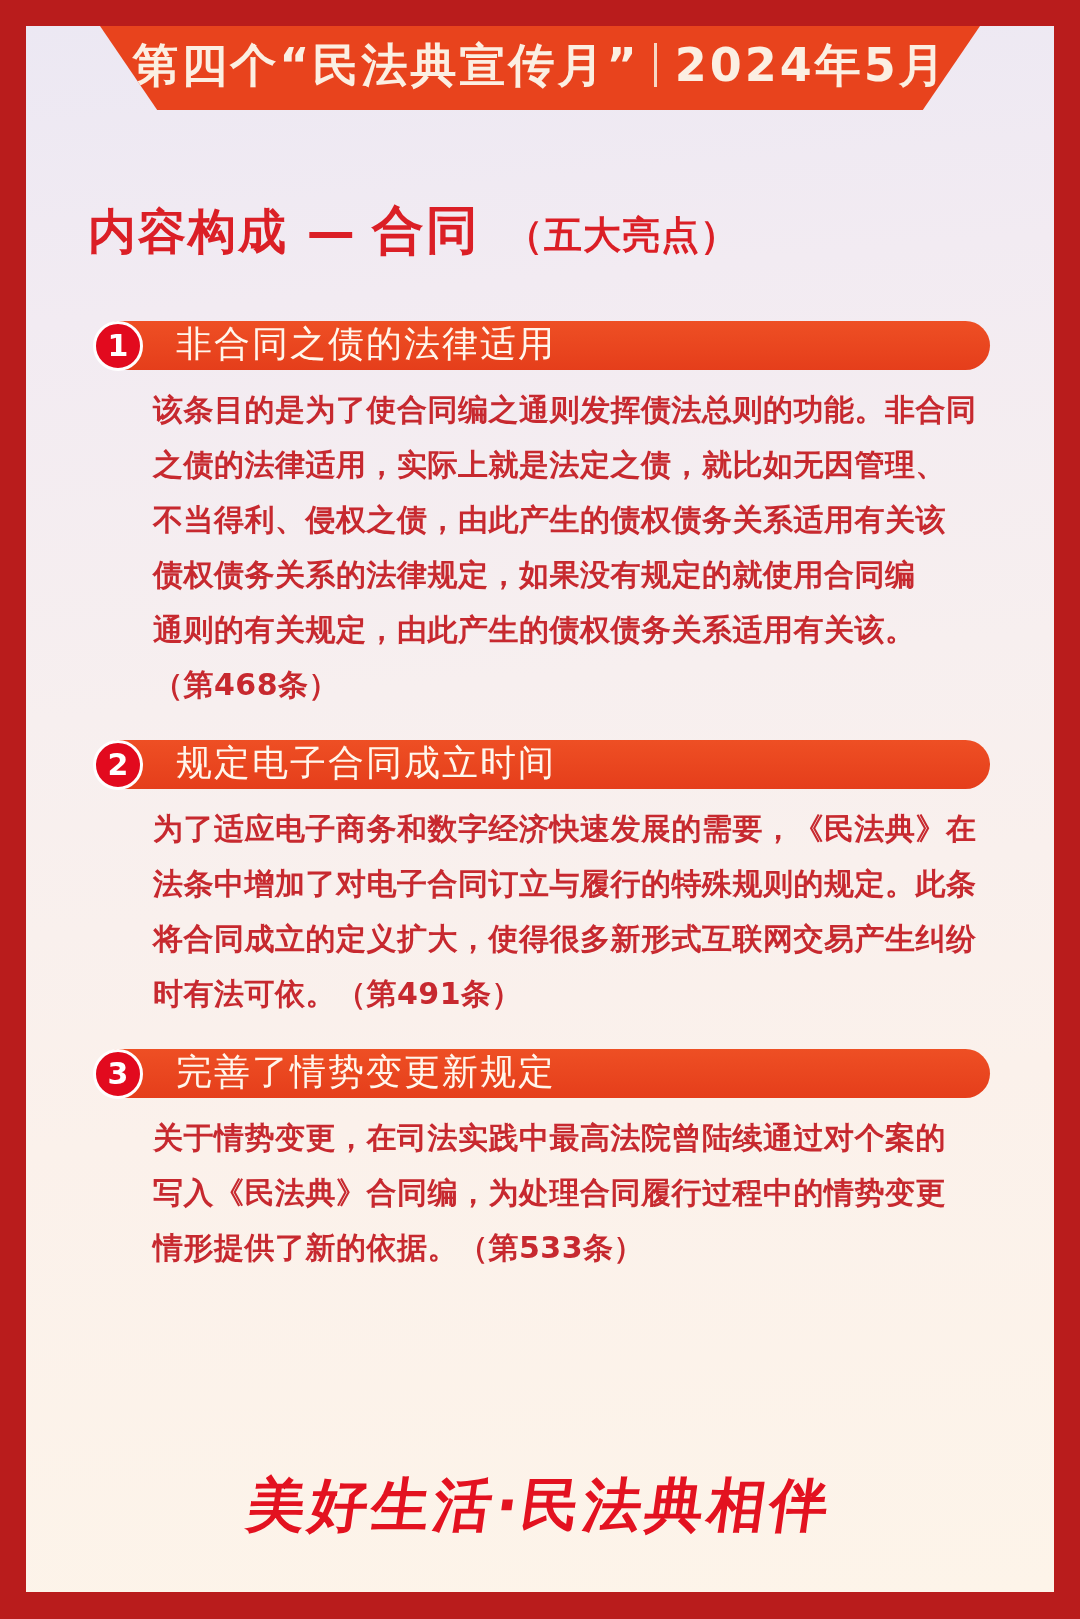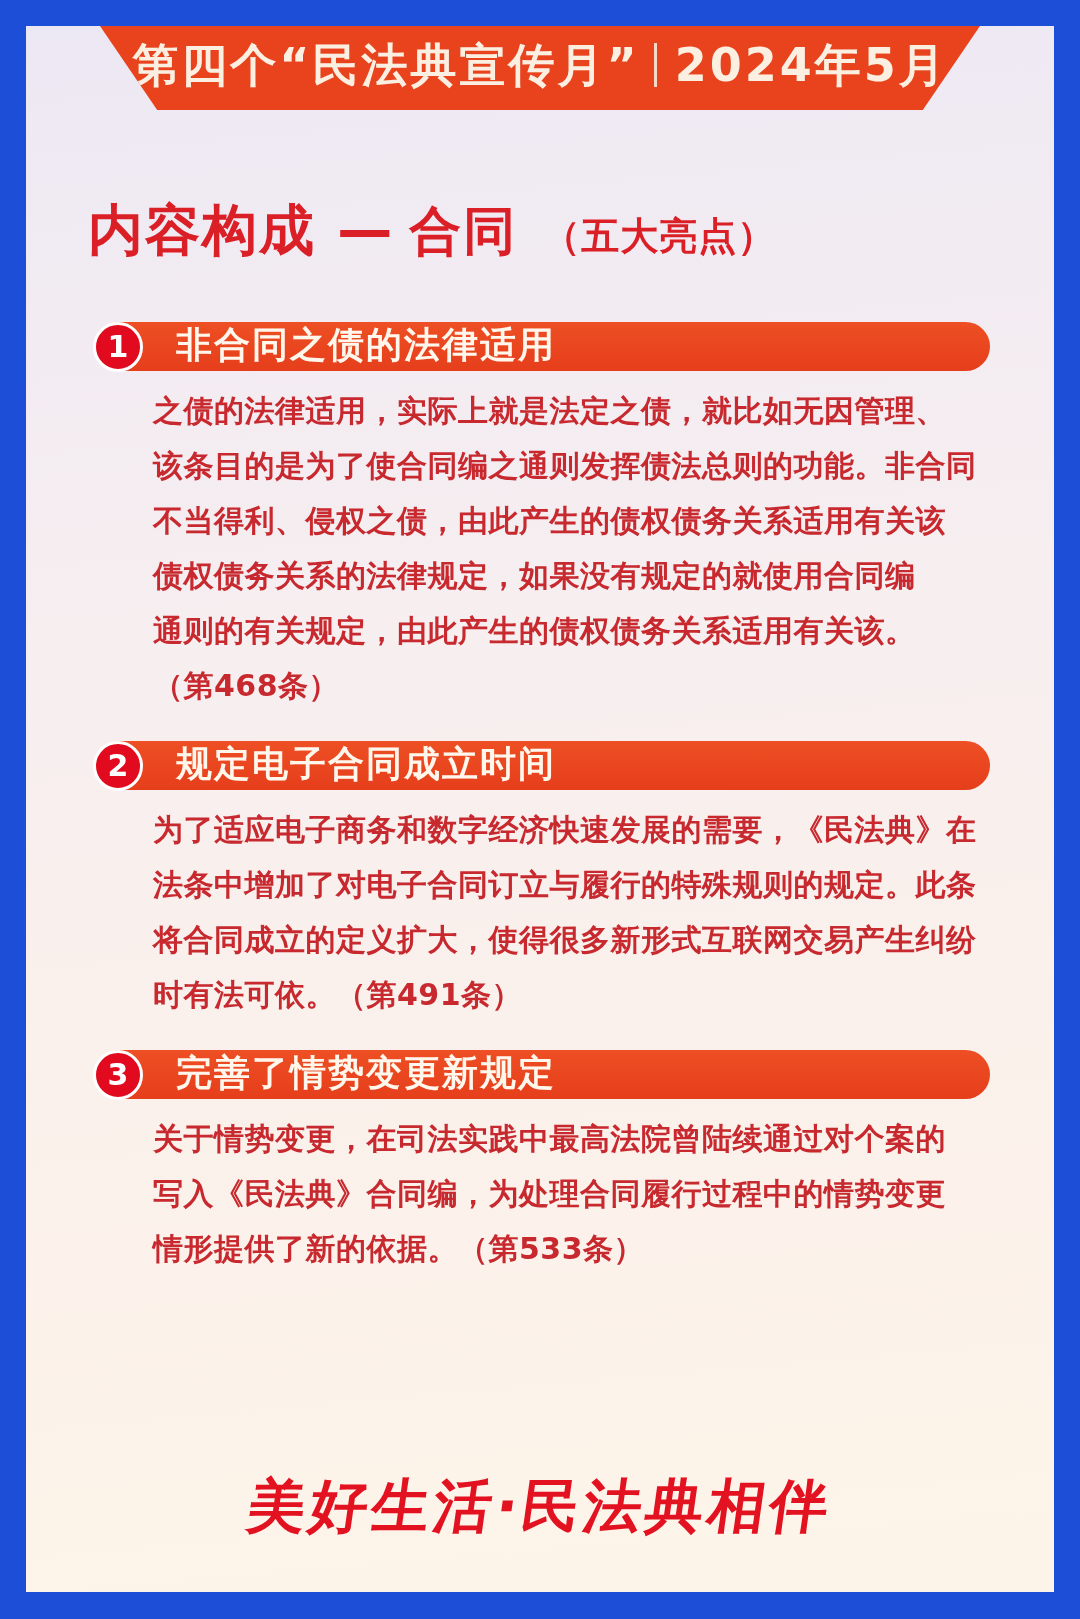--- a/index.html
+++ b/index.html
@@ -1,21 +1,21 @@
 <!DOCTYPE html>
 <html><head>
 <meta charset="utf-8">
 <style>
   html,body{margin:0;padding:0;}
   body{
     width:1080px;height:1619px;position:relative;overflow:hidden;
     font-family:"DejaVu Sans","Liberation Sans",sans-serif;
   }
   
-  .frame{position:absolute;inset:0;background:#1d4ed8;}
+  .frame{position:absolute;inset:0;background:#b91c1c;}
   
   .content{
     position:absolute;left:26px;top:26px;right:26px;bottom:27px;
     background:linear-gradient(175deg,#ECE8F3 0%,#F2EBF2 18%,#F7EFEF 42%,#FBF1EB 68%,#FDF4E9 100%);
   }
   
   .banner{
     width:880px;height:84px;margin:0 auto;
     background:#E8431D;
     clip-path:polygon(0 0,100% 0,93.5% 100%,6.5% 100%);
@@ -24,40 +24,40 @@
   .banner-text{
     color:#FBEFE2;font-size:46px;font-weight:700;letter-spacing:3px;line-height:1;
     padding-bottom:6px;
   }
   .banner-divider{
     width:3px;height:44px;background:#F8E8D8;opacity:.9;margin:0 18px 6px 14px;
     align-self:center;
   }
   
   .page-title{margin:92px 0 0 62px;line-height:56px;white-space:nowrap;}
-  .title-prefix{color:#DB1F26;font-size:55px;font-weight:800;letter-spacing:2px;}
+  .title-prefix{color:#DB1F26;font-size:48px;font-weight:800;letter-spacing:2px;}
   .title-emphasis{color:#DB1F26;font-size:52px;font-weight:900;margin-left:10px;letter-spacing:2px;}
   .title-note{color:#DB1F26;font-size:38px;font-weight:700;margin-left:20px;letter-spacing:1px;}
   
   .sections{margin-top:50px;}
   .section{margin:0 64px 28px 70px;}
   .bar{
     position:relative;height:49px;border-radius:26px;
     background:linear-gradient(180deg,#EE4F24,#E53E1B);
     display:flex;align-items:center;
   }
   .num{
     position:absolute;left:-3px;top:50%;transform:translateY(-50%);
     width:50px;height:50px;border-radius:50%;
     background:#E20A1E;border:3px solid #FFFFFF;box-sizing:border-box;
     display:flex;align-items:center;justify-content:center;
     color:#FFFFFF;font-size:30px;font-weight:800;line-height:1;
   }
   .bar-title{
-    margin-left:80px;color:#FFF6EC;font-size:36px;font-weight:700;
+    margin-left:80px;color:#FFF6EC;font-size:36px;font-weight:400;
     letter-spacing:2px;line-height:1;padding-bottom:3px;white-space:nowrap;
   }
   .section-body{margin:12px 0 0 57px;width:812px;}
   .body-line{
     color:#C7292F;font-size:30px;font-weight:600;line-height:55px;
     letter-spacing:0.5px;white-space:nowrap;
   }
   
   .footer{margin-top:196px;text-align:center;}
   .footer-slogan{
@@ -85,22 +85,22 @@
 
     <div class="sections">
   <section class="section">
     <div class="bar">
       <div class="num">
         <span>1</span>
       </div>
       <span class="bar-title">非合同之债的法律适用</span>
     </div>
     <div class="section-body">
+            <div class="body-line">该条目的是为了使合同编之通则发挥债法总则的功能。非合同</div>
             <div class="body-line">之债的法律适用，实际上就是法定之债，就比如无因管理、</div>
-            <div class="body-line">该条目的是为了使合同编之通则发挥债法总则的功能。非合同</div>
             <div class="body-line">不当得利、侵权之债，由此产生的债权债务关系适用有关该</div>
             <div class="body-line">债权债务关系的法律规定，如果没有规定的就使用合同编</div>
             <div class="body-line">通则的有关规定，由此产生的债权债务关系适用有关该。</div>
             <div class="body-line">（第468条）</div>
           </div>
   </section>
 
   <section class="section">
     <div class="bar">
       <div class="num">

